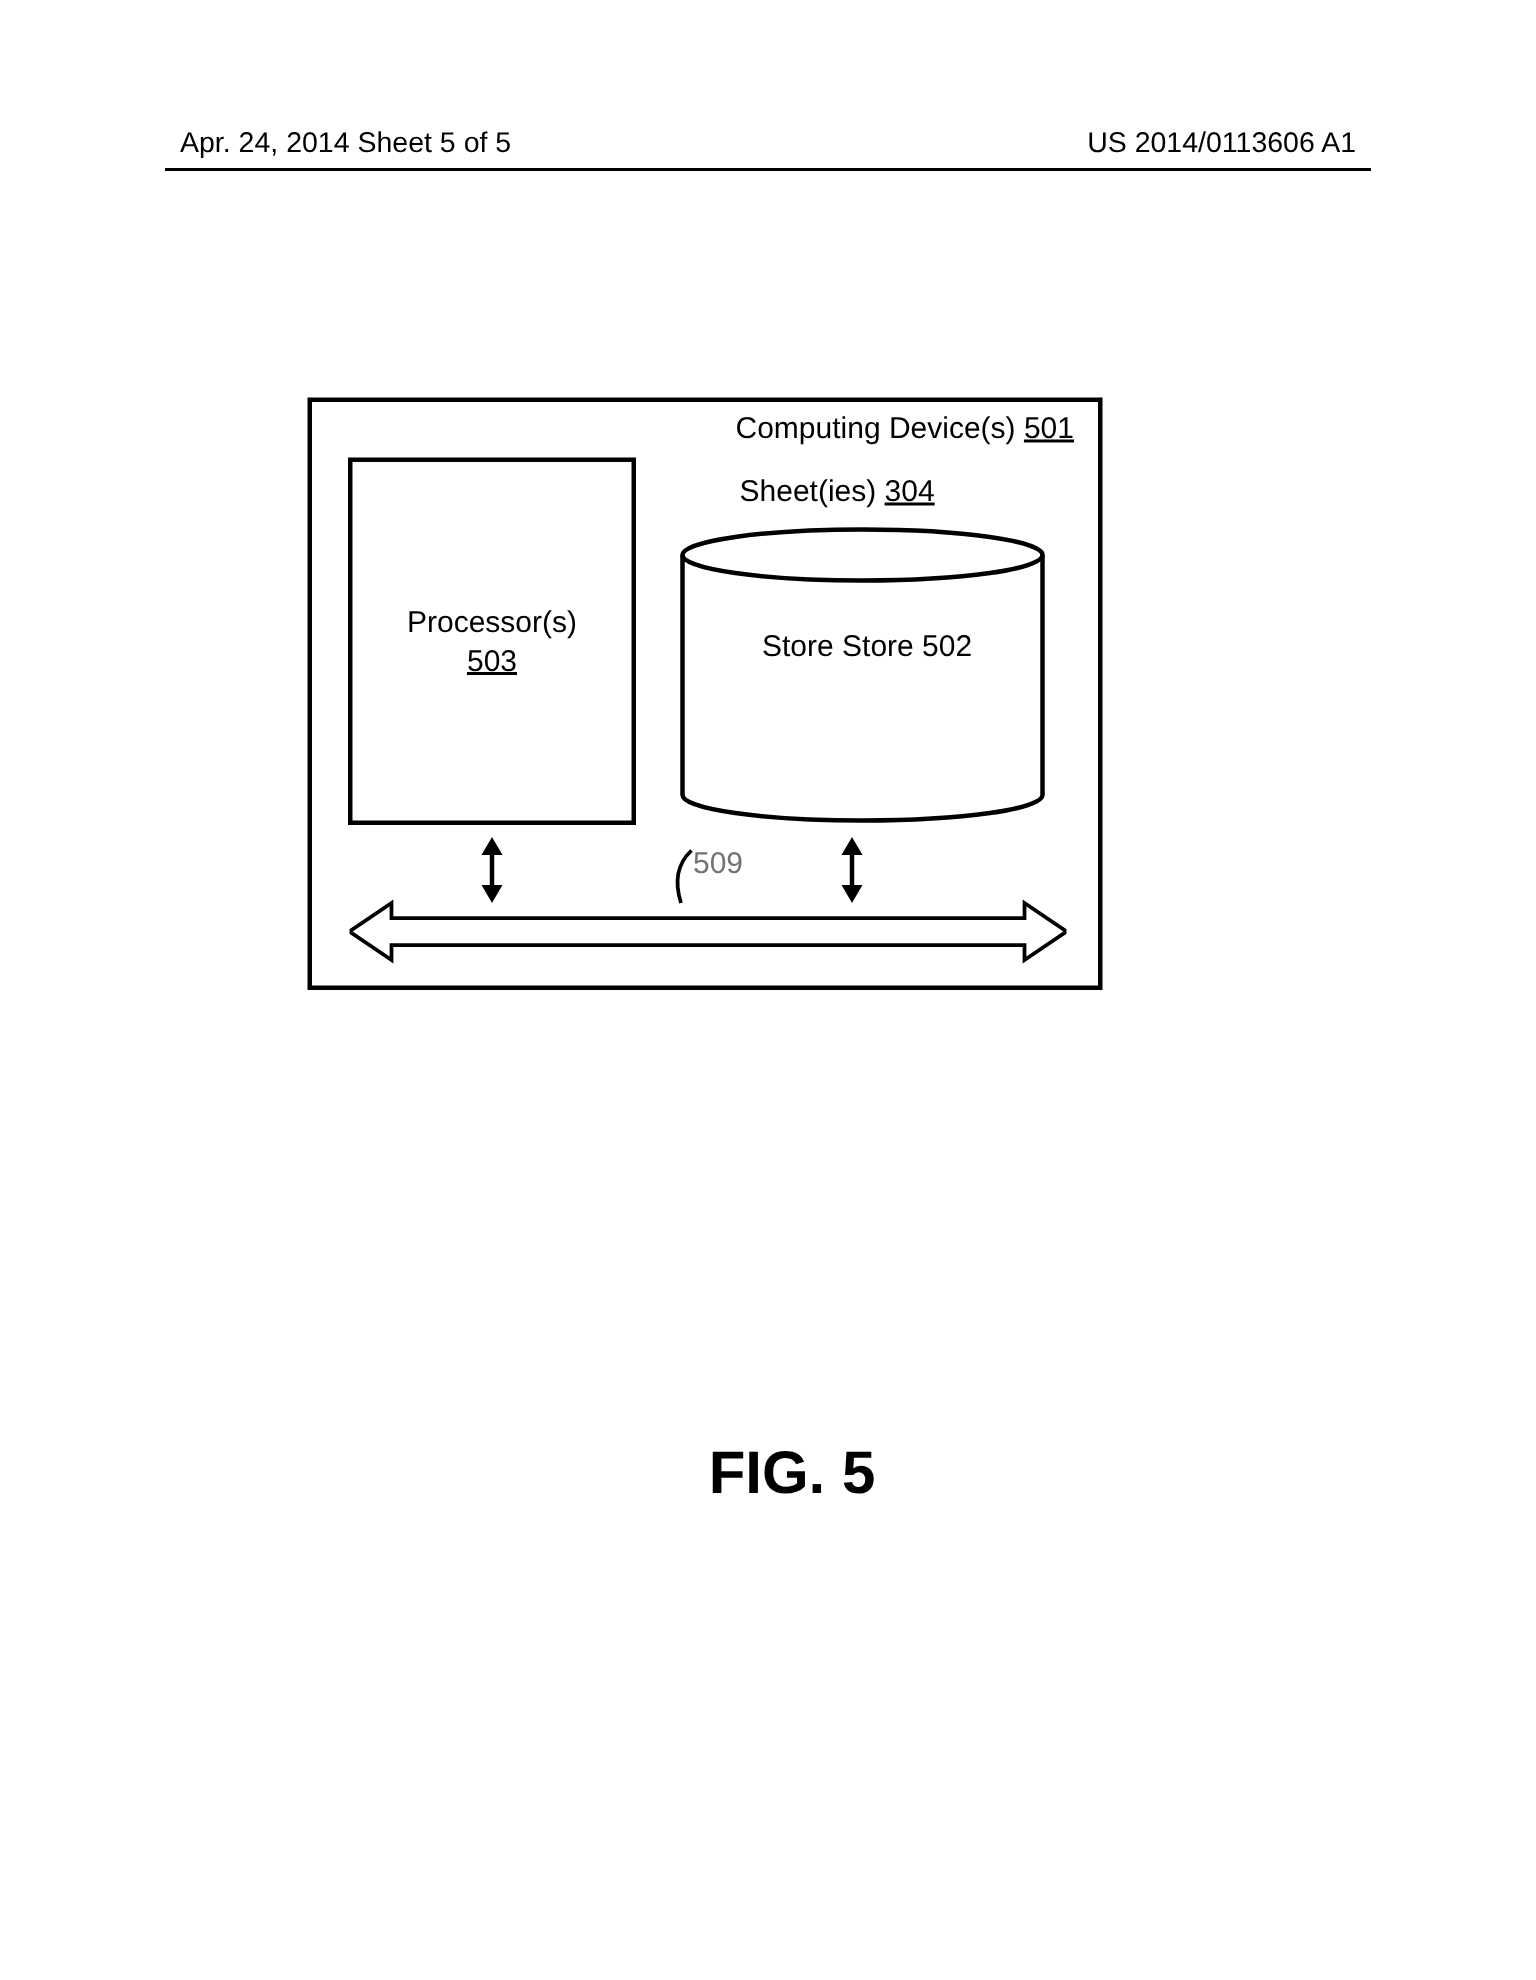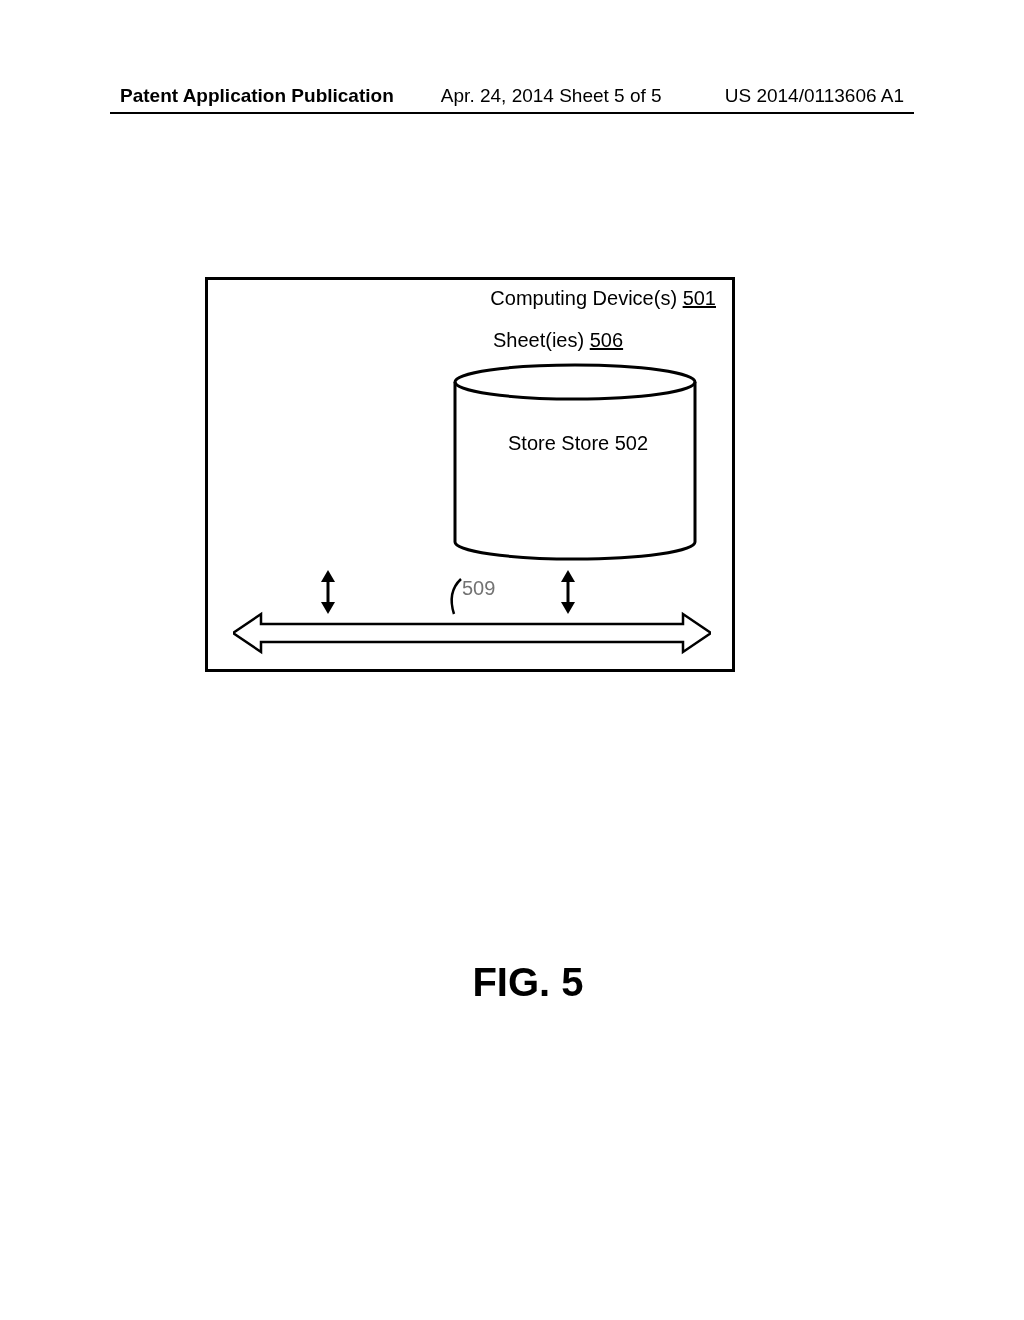--- a/index.html
+++ b/index.html
@@ -38,21 +38,21 @@
     }
     .header-divider {
       position: absolute;
       top: 112px;
       left: 110px;
       right: 110px;
       border-top: 2px solid #000;
     }
     .diagram-container {
       position: absolute;
-      top: 277px;
+      top: 265px;
       left: 205px;
       width: 530px;
       height: 395px;
     }
     .outer-box {
       position: absolute;
       top: 0;
       left: 0;
       width: 530px;
       height: 395px;
@@ -138,38 +138,43 @@
       font-size: 40px;
       font-weight: bold;
       color: #000;
       padding-left: 32px;
     }
   </style>
 </head>
 <body>
 
 <div class="header">
-  <span class="header-left">Patent Application Publication</span>
   <span class="header-center">Apr. 24, 2014  Sheet 5 of 5</span>
   <span class="header-right">US 2014/0113606 A1</span>
 </div>
 <div class="header-divider"></div>
 
 <div class="diagram-container">
   <div class="outer-box"></div>
 
   <div class="device-label">
     <span>Computing Device(s)</span>
     <span class="underline">501</span>
   </div>
 
+  <div class="processor-box">
+    <div class="processor-label">
+      <span>Processor(s)</span><br>
+      <span class="underline">503</span>
+    </div>
+  </div>
 
   <div class="memory-label">
     <span>Sheet(ies)</span>
-    <span class="underline">506</span>
+    <span class="underline">304</span>
   </div>
 
   <div class="cylinder">
     <svg width="248" height="200" viewBox="0 0 248 200">
       <ellipse cx="124" cy="20" rx="120" ry="17" fill="none" stroke="#000" stroke-width="3"></ellipse>
       <line x1="4" y1="20" x2="4" y2="180" stroke="#000" stroke-width="3"></line>
       <line x1="244" y1="20" x2="244" y2="180" stroke="#000" stroke-width="3"></line>
       <path d="M 4 180 A 120 17 0 0 0 244 180" fill="none" stroke="#000" stroke-width="3"></path>
     </svg>
   </div>

